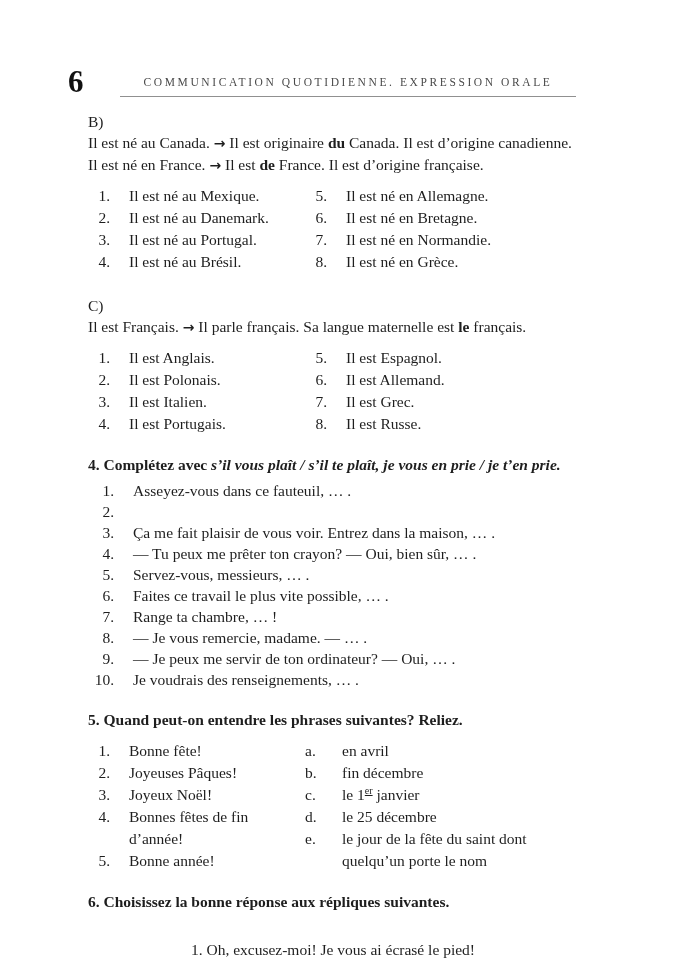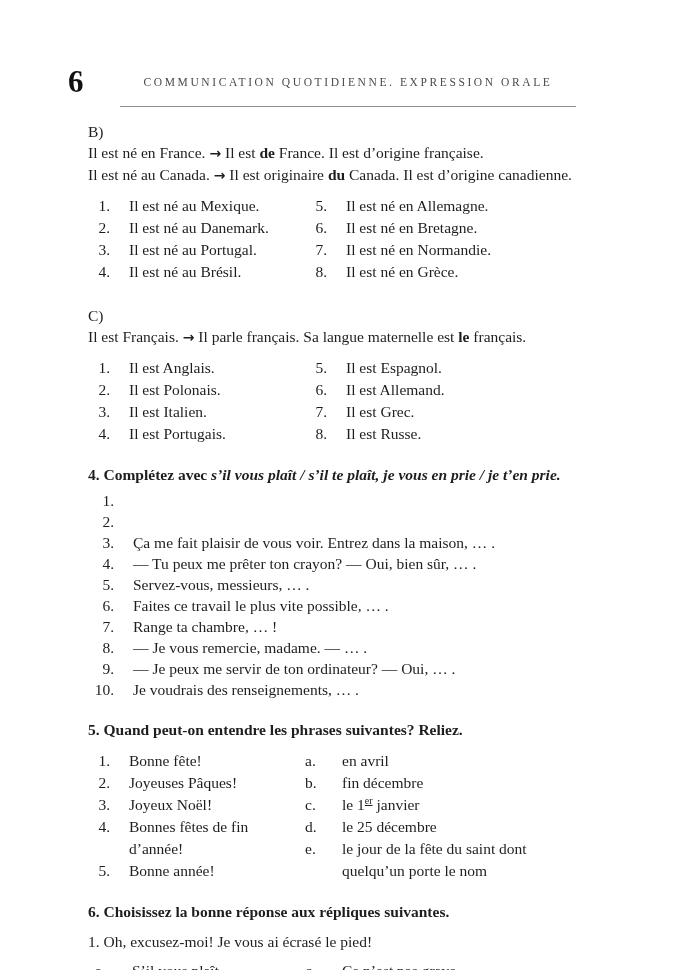--- a/index.html
+++ b/index.html
@@ -17,21 +17,21 @@
     position: absolute; top: 64px; left: 68px;
     font-size: 31px; font-weight: bold; color: #111;
   }
   .running-head {
     margin: 76px 85px 0 120px;
     width: 456px;
     text-align: center;
     font-size: 11.5px;
     letter-spacing: 2.6px;
     color: #4a4a4a;
-    padding-bottom: 18px;
+    padding-bottom: 8px;
     border-bottom: 1.5px solid #909090;
     font-variant: normal;
   }
   .content { margin: 14px 0 0 88px; width: 490px; line-height: 21px; }
   .sec-label { margin-top: 14px; }
   .example { }
   .arrow { font-weight: bold; font-family: "DejaVu Sans", sans-serif; font-size: 14px; }
   .b { font-weight: bold; }
   .cols { display: flex; margin-top: 9px; }
   .col-l { width: 217px; flex-shrink: 0; }
@@ -39,38 +39,38 @@
   .row { display: flex; line-height: 22px; }
   .num { width: 22px; text-align: right; flex-shrink: 0; }
   .num-w { width: 26px; text-align: right; flex-shrink: 0; }
   .let { width: 17px; flex-shrink: 0; }
   .txt { margin-left: 19px; }
   .txt-l { margin-left: 20px; flex: 1; }
   .ex-title { font-weight: bold; margin-top: 19px; line-height: 22px; }
   .ex-title .it { font-style: italic; }
   .ex4-items { margin-top: 4px; }
   .ex4-items .row { line-height: 21px; }
-  .q-line { margin-top: 8px; line-height: 22px; }
+  .q-line { margin-top: 26px; line-height: 22px; text-align: center; }
   .opt-cols { display: flex; margin-top: 7px; margin-left: 7px; }
   .opt-l { width: 210px; flex-shrink: 0; }
   .opt-r { flex: 1; }
   sup { font-size: 10px; line-height: 0; text-decoration: underline; }
   .mt-big { margin-top: 22px; }
 </style>
 </head>
 <body>
 
 <div class="page-num">6</div>
 <div class="running-head">COMMUNICATION QUOTIDIENNE. EXPRESSION ORALE</div>
 
 <div class="content">
 
   <div class="sec-label">B)</div>
+  <div class="example"><span>Il est né au Canada. </span><span class="arrow">→</span><span> Il est originaire </span><span class="b">du</span><span> Canada. Il est d’origine canadienne.</span></div>
   <div class="example"><span>Il est né en France. </span><span class="arrow">→</span><span> Il est </span><span class="b">de</span><span> France. Il est d’origine française.</span></div>
-  <div class="example"><span>Il est né au Canada. </span><span class="arrow">→</span><span> Il est originaire </span><span class="b">du</span><span> Canada. Il est d’origine canadienne.</span></div>
 
   <div class="cols">
     <div class="col-l">
       <div class="row">
           <span class="num">1.</span>
           <span class="txt">Il est né au Mexique.</span>
         </div>
       <div class="row">
           <span class="num">2.</span>
           <span class="txt">Il est né au Danemark.</span>
@@ -143,20 +143,21 @@
           <span class="num">8.</span>
           <span class="txt">Il est Russe.</span>
         </div>
     </div>
   </div>
 
   <div class="ex-title"><span>4. Complétez avec </span><span class="it">s’il vous plaît / s’il te plaît, je vous en prie / je t’en prie.</span></div>
   <div class="ex4-items">
     <div class="row">
         <span class="num-w">1.</span>
+        <span class="txt">Asseyez-vous dans ce fauteuil, … .</span>
       </div>
     <div class="row">
         <span class="num-w">2.</span>
       </div>
     <div class="row">
         <span class="num-w">3.</span>
         <span class="txt">Ça me fait plaisir de vous voir. Entrez dans la maison, … .</span>
       </div>
     <div class="row">
         <span class="num-w">4.</span>

